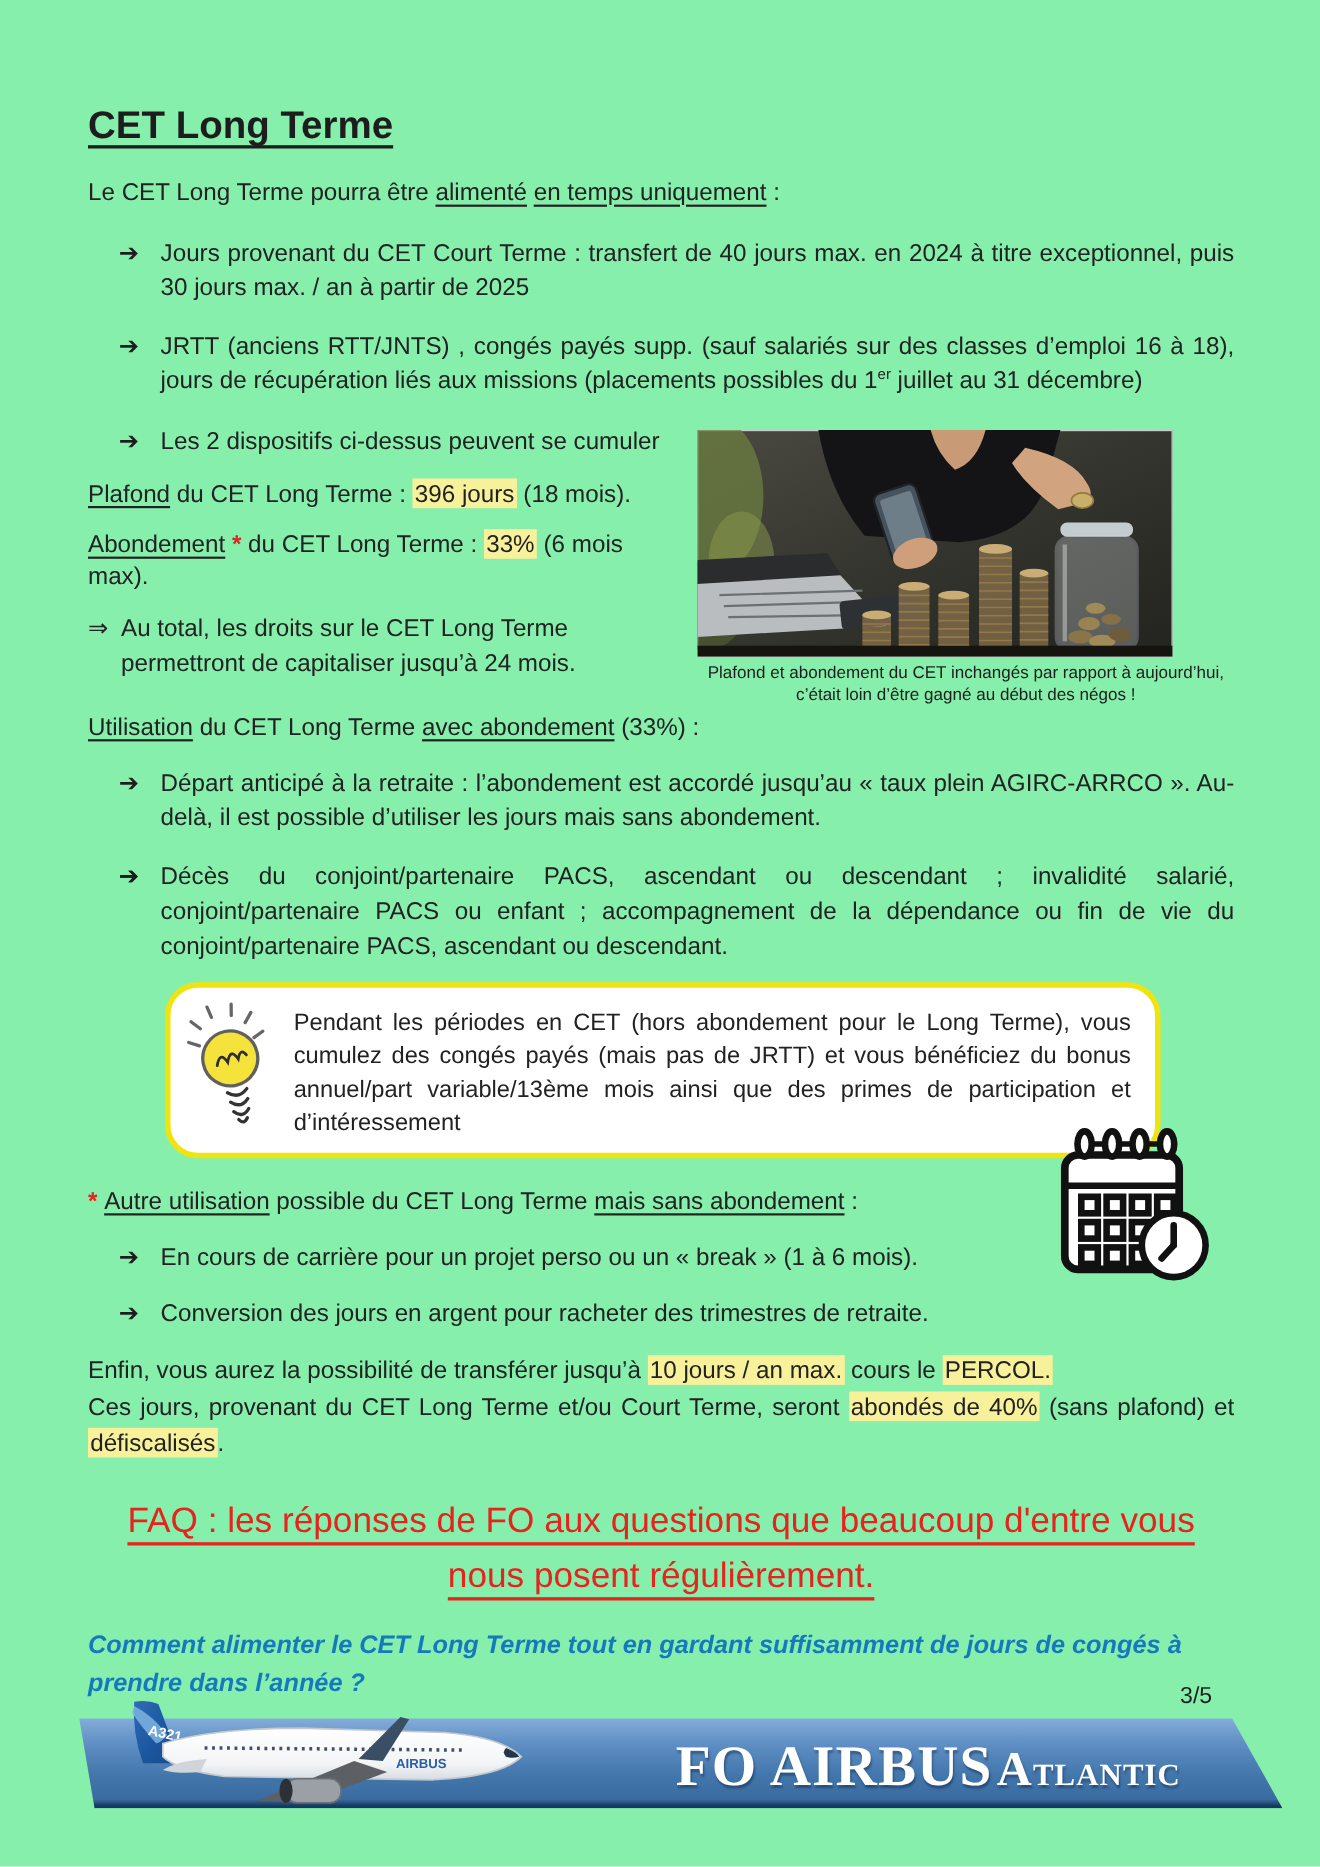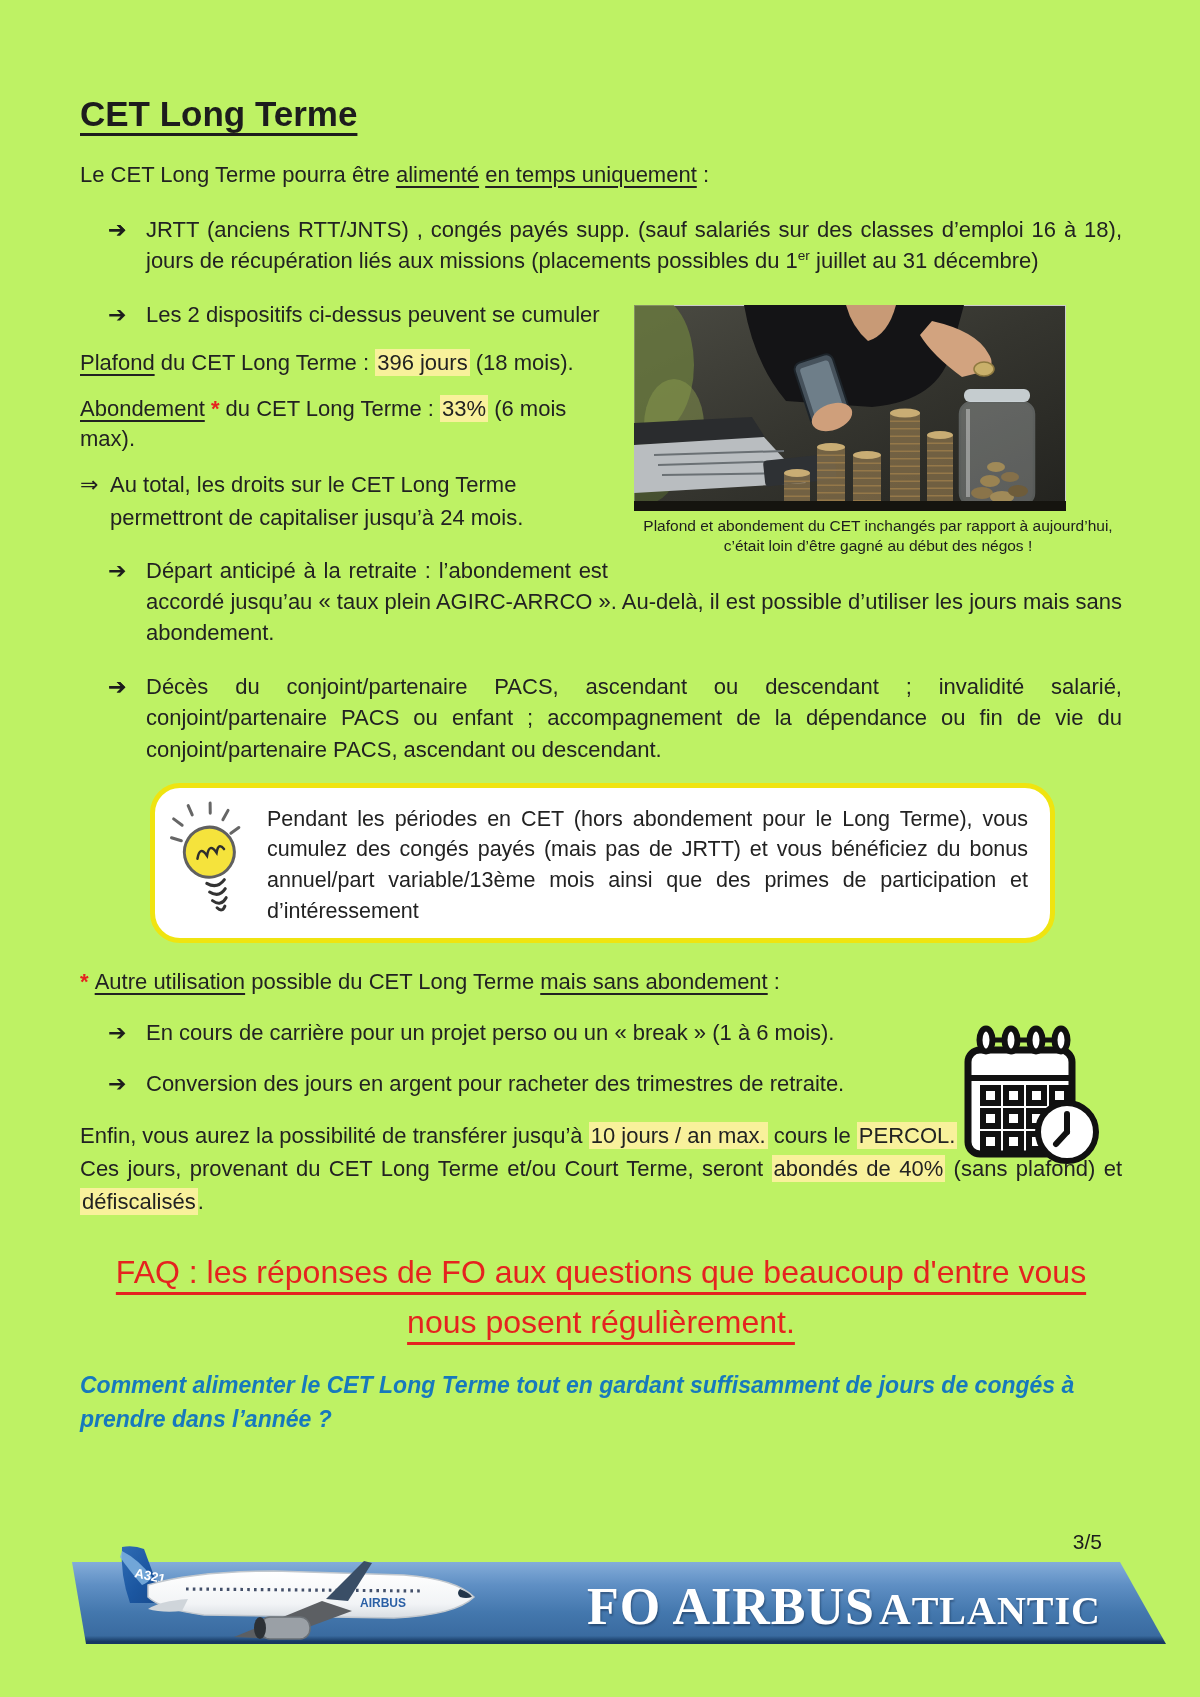--- a/index.html
+++ b/index.html
@@ -1,16 +1,16 @@
 <!DOCTYPE html>
 <html><head>
 <meta charset="utf-8">
 <style>
   html,body{margin:0;padding:0;background:#ffffff;}
-  .page{position:relative;width:1200px;height:1697px;background:#bef264;overflow:hidden;
+  .page{position:relative;width:1200px;height:1697px;background:#86efac;overflow:hidden;
         font-family:"Liberation Sans","DejaVu Sans",sans-serif;color:#222;}
   .content{position:absolute;left:80px;top:94px;width:1042px;}
 
   .title{margin:0 0 26px 0;font-size:35px;font-weight:bold;color:#1d1d1d;}
   .title .title-text{text-decoration:underline;text-decoration-thickness:3px;text-underline-offset:7px;}
 
   .intro{margin:0 0 24px 0;font-size:22px;line-height:1.35;}
   .u{text-decoration:underline;text-decoration-thickness:2px;text-underline-offset:4px;}
   .hl{background:#f8f19b;padding:1px 2px;}
   .star{color:#e5231f;font-weight:bold;}
@@ -43,36 +43,37 @@
 
   .page-number{position:absolute;right:98px;top:1530px;font-size:21px;color:#1d1d1d;}
 
   .banner{position:absolute;left:58px;top:1562px;width:1108px;height:82px;
           background:linear-gradient(180deg,#84add9 0%,#5f8fc4 28%,#4377ad 62%,#3a6ba0 90%,#173a64 97%,#16375f 100%);
           clip-path:polygon(14px 0,1062px 0,100% 100%,28px 100%);}
   .banner-text{position:absolute;left:500px;right:36px;top:15px;text-align:center;color:#ffffff;
                font-family:"Liberation Serif","DejaVu Serif",serif;font-weight:bold;
                text-shadow:1px 2px 2px rgba(10,30,60,.45);white-space:nowrap;}
   .brand1{font-size:52px;letter-spacing:1px;}
-  .brand2{display:inline-block;font-size:40px;letter-spacing:1px;}
+  .brand2{display:inline-block;font-size:28px;letter-spacing:1px;}
   .brand2::first-letter{font-size:44px;}
   .plane{position:absolute;left:64px;top:1541px;width:424px;height:110px;}
 </style>
 </head>
 <body>
 
 <div class="page">
   <div class="content">
 
     <h1 class="title"><span class="title-text">CET Long Terme</span></h1>
 
     <p class="intro"><span>Le CET Long Terme pourra être </span><span class="u">alimenté</span><span> </span><span class="u">en temps uniquement</span><span> :</span></p>
 
     <div class="bullet">
       <span class="marker">➔</span>
+      <span>Jours provenant du CET Court Terme : transfert de 40 jours max. en 2024 à titre exceptionnel, puis 30 jours max. / an à partir de 2025</span>
     </div>
 
     <div class="bullet">
       <span class="marker">➔</span>
       <span>JRTT (anciens RTT/JNTS) , congés payés supp. (sauf salariés sur des classes d’emploi 16 à 18), jours de récupération liés aux missions (placements possibles du 1</span><sup style="font-size:0.62em;">er</sup><span> juillet au 31 décembre)</span>
     </div>
 
     <figure class="photo-figure" style="margin-left:26px;margin-right:0;">
       <svg class="photo" viewBox="0 0 432 206" preserveAspectRatio="none">
         <defs>
@@ -138,20 +139,21 @@
       <span class="marker">➔</span>
       <span>Les 2 dispositifs ci-dessus peuvent se cumuler</span>
     </div>
 
     <p class="line"><span class="u">Plafond</span><span> du CET Long Terme : </span><span class="hl">396 jours</span><span> (18 mois).</span></p>
 
     <p class="line"><span class="u">Abondement</span><span class="star"> *</span><span> du CET Long Terme : </span><span class="hl">33%</span><span> (6 mois max).</span></p>
 
     <p class="total"><span class="implies">⇒</span><span>Au total, les droits sur le CET Long Terme permettront de capitaliser jusqu’à 24 mois.</span></p>
 
+    <p class="line heading-line"><span class="u">Utilisation</span><span> du CET Long Terme </span><span class="u">avec abondement</span><span> (33%) :</span></p>
 
     <div class="bullet">
       <span class="marker">➔</span>
       <span>Départ anticipé à la retraite : l’abondement est accordé jusqu’au « taux plein AGIRC-ARRCO ». Au-delà, il est possible d’utiliser les jours mais sans abondement.</span>
     </div>
     <div class="bullet">
       <span class="marker">➔</span>
     </div>
     <div class="bullet" style="margin-bottom:18px;">
       <span class="marker">➔</span>

